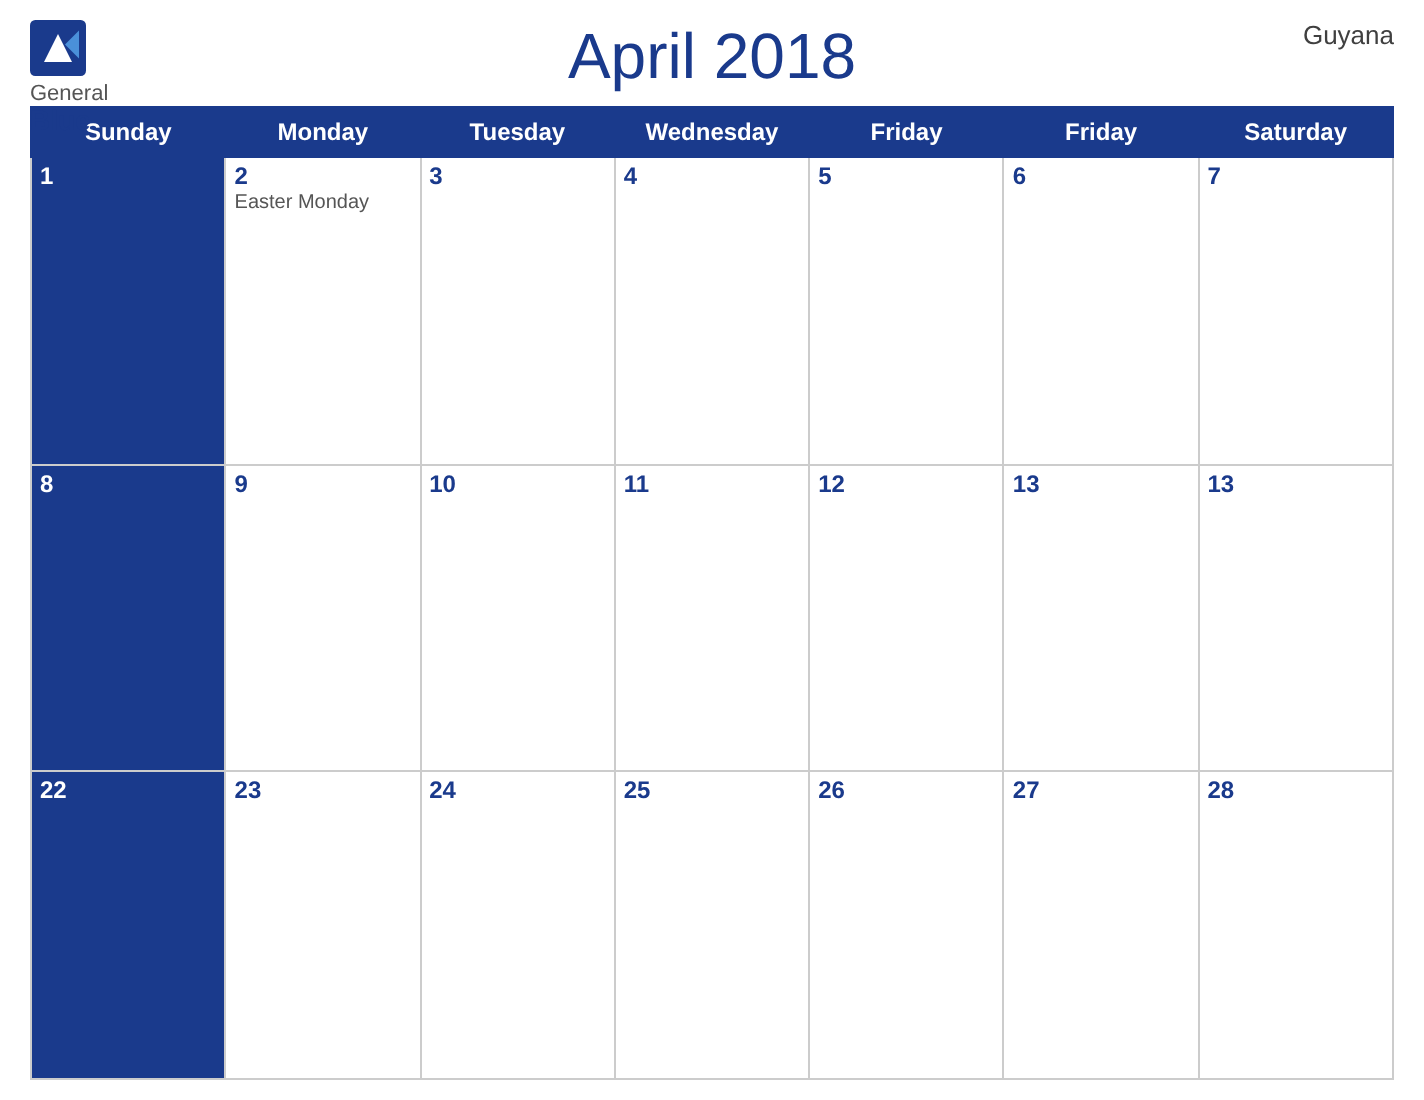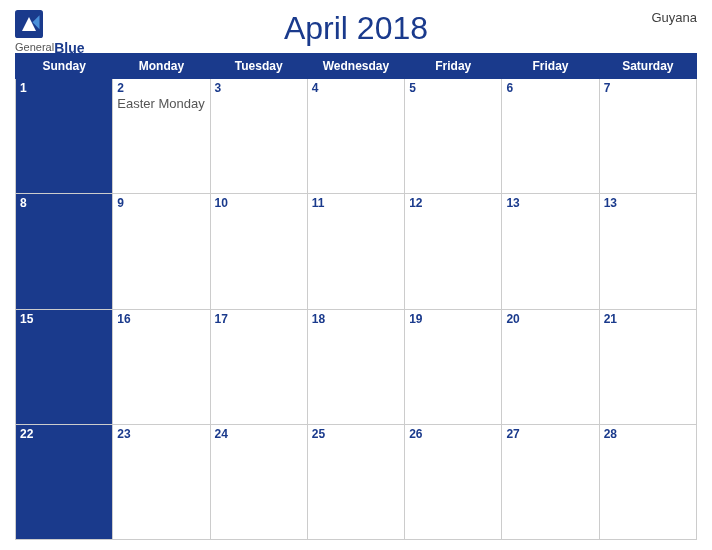--- a/index.html
+++ b/index.html
@@ -85,32 +85,33 @@
     .day-number {
       font-size: 12px;
       color: #1a3a8c;
       font-weight: bold;
       display: block;
     }
     .blue-bg .day-number {
       color: #fff;
     }
     .holiday-label {
-      font-size: 13px;
+      font-size: 10px;
       color: #555;
       display: block;
       margin-top: 1px;
     }
     .logo-container {
       display: flex;
       align-items: flex-start;
       gap: 3px;
     }
     .logo-text {
       display: flex;
+      flex-direction: column;
     }
     .logo-icon {
       width: 28px;
       height: 28px;
     }
   </style>
 </head>
 <body>
 
 <div class="page">
@@ -188,43 +189,20 @@
           </td>
           <td>
             <span class="day-number">13</span>
           </td>
           <td>
             <span class="day-number">13</span>
           </td>
         </tr>
         <tr>
           <td class="blue-bg">
-            <span class="day-number">15</span>
-          </td>
-          <td>
-            <span class="day-number">16</span>
-          </td>
-          <td>
-            <span class="day-number">17</span>
-          </td>
-          <td>
-            <span class="day-number">18</span>
-          </td>
-          <td>
-            <span class="day-number">19</span>
-          </td>
-          <td>
-            <span class="day-number">20</span>
-          </td>
-          <td>
-            <span class="day-number">21</span>
-          </td>
-        </tr>
-        <tr>
-          <td class="blue-bg">
             <span class="day-number">22</span>
           </td>
           <td>
             <span class="day-number">23</span>
           </td>
           <td>
             <span class="day-number">24</span>
           </td>
           <td>
             <span class="day-number">25</span>

